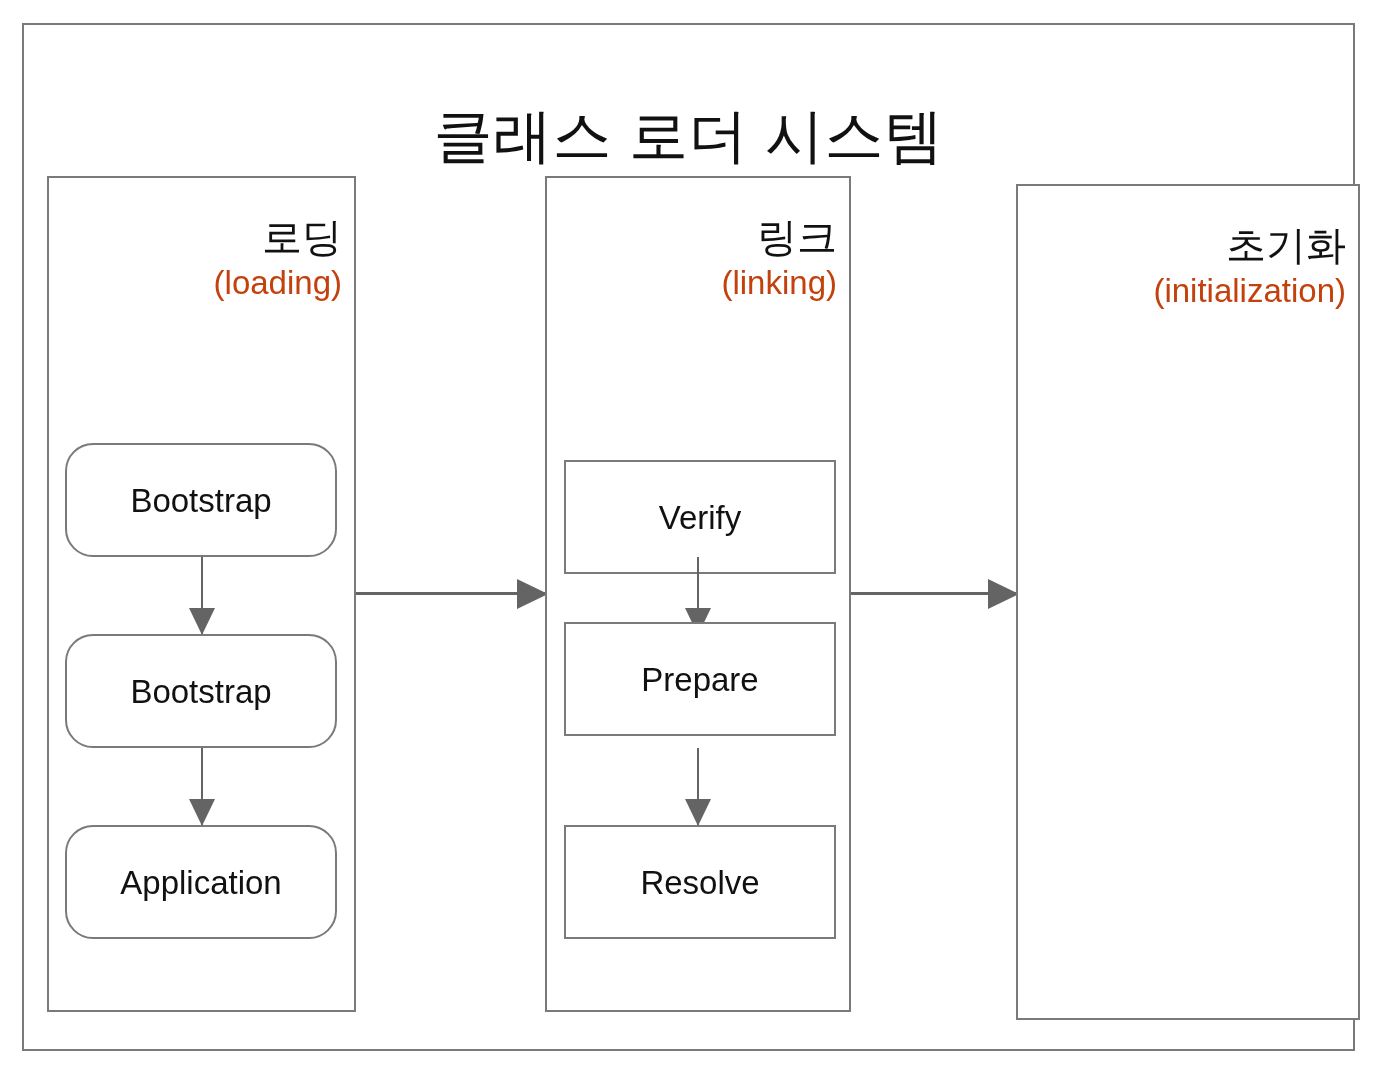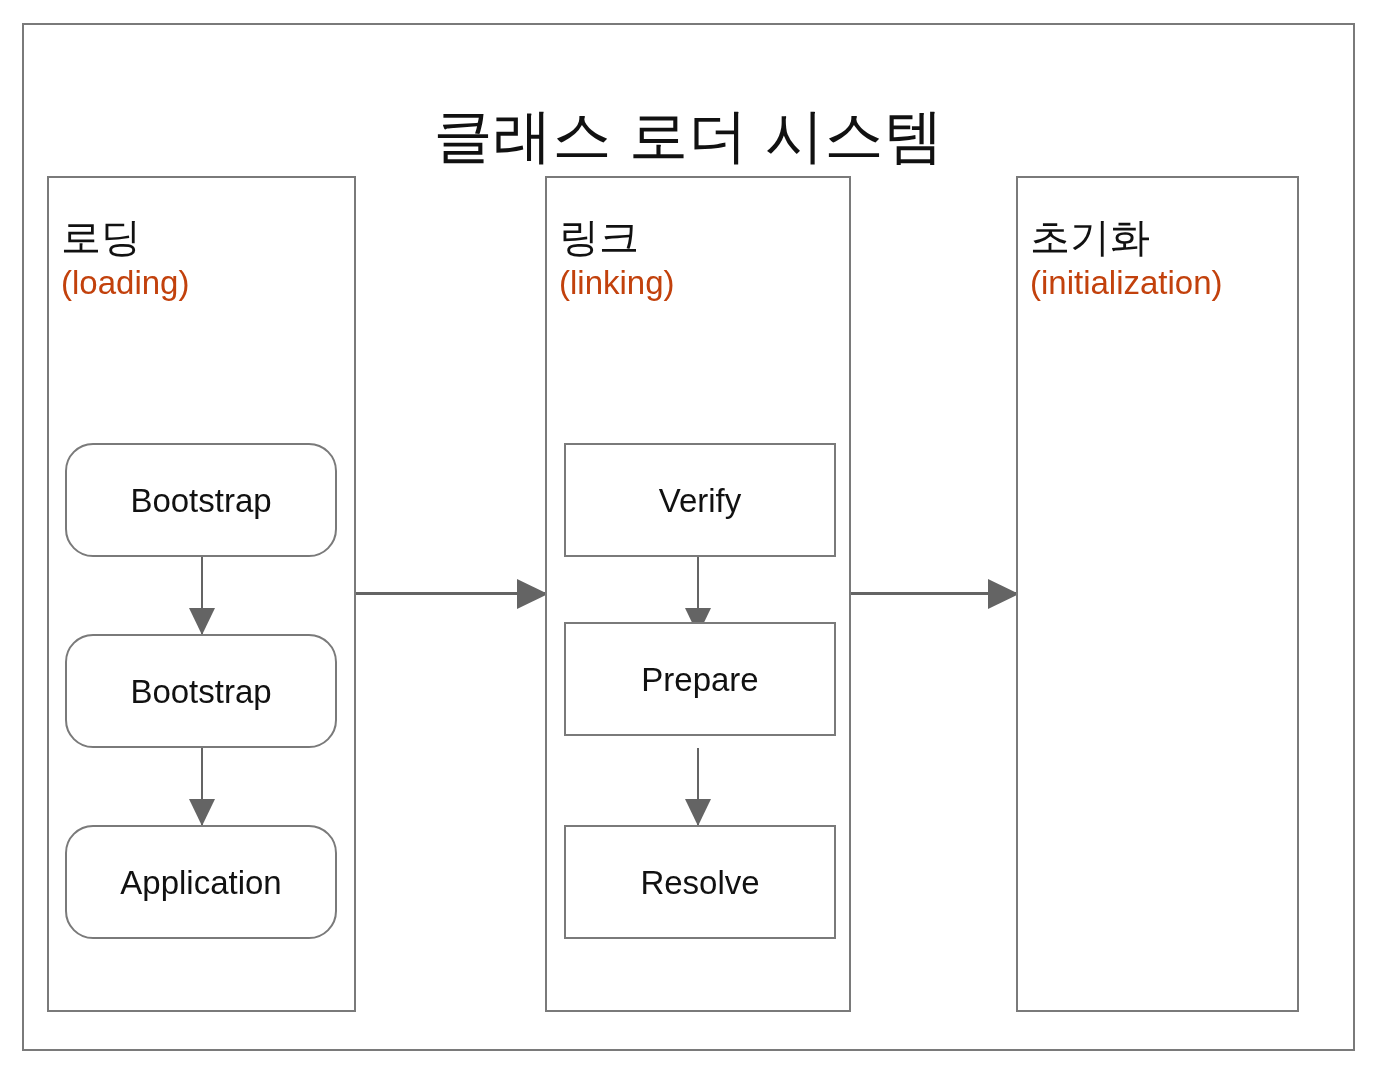--- a/index.html
+++ b/index.html
@@ -53,28 +53,28 @@
   .phase-column {
     position: absolute;
     top: 176px;
     height: 836px;
     border: 2px solid #7a7a7a;
     box-sizing: border-box;
     background: #ffffff;
   }
   .phase-column.loading-col    { left: 47px;   width: 309px; }
   .phase-column.linking-col    { left: 545px;  width: 306px; }
-  .phase-column.init-col       { left: 1016px; width: 283px; }
+  .phase-column.init-col       { left: 1016px; width: 344px; margin-top: 8px; }
 
   .phase-header {
     position: absolute;
     left: 0;
-    right: 4px;
+    right: 12px;
     top: 36px;
-    text-align: left;
+    text-align: right;
     padding-left: 12px;
   }
   .phase-name-ko {
     display: block;
     font-size: 40px;
     line-height: 1.15;
     color: #111111;
     white-space: nowrap;
   }
   .phase-name-en {
@@ -105,21 +105,21 @@
   }
 
   
   .loading-col .step-box { left: 16px; width: 272px; border-radius: 28px; }
   .loading-col .step-1 { top: 265px; }  
   .loading-col .step-2 { top: 456px; }  
   .loading-col .step-3 { top: 647px; }  
 
   
   .linking-col .step-box { left: 17px; width: 272px; }
-  .linking-col .step-1 { top: 265px; }
+  .linking-col .step-1 { top: 282px; }
   .linking-col .step-2 { top: 444px; }
   .linking-col .step-3 { top: 647px; }
 
   
   .v-arrow {
     position: absolute;
     left: 50%;
     margin-left: -1px;
     width: 2px;
     background: #646464;

